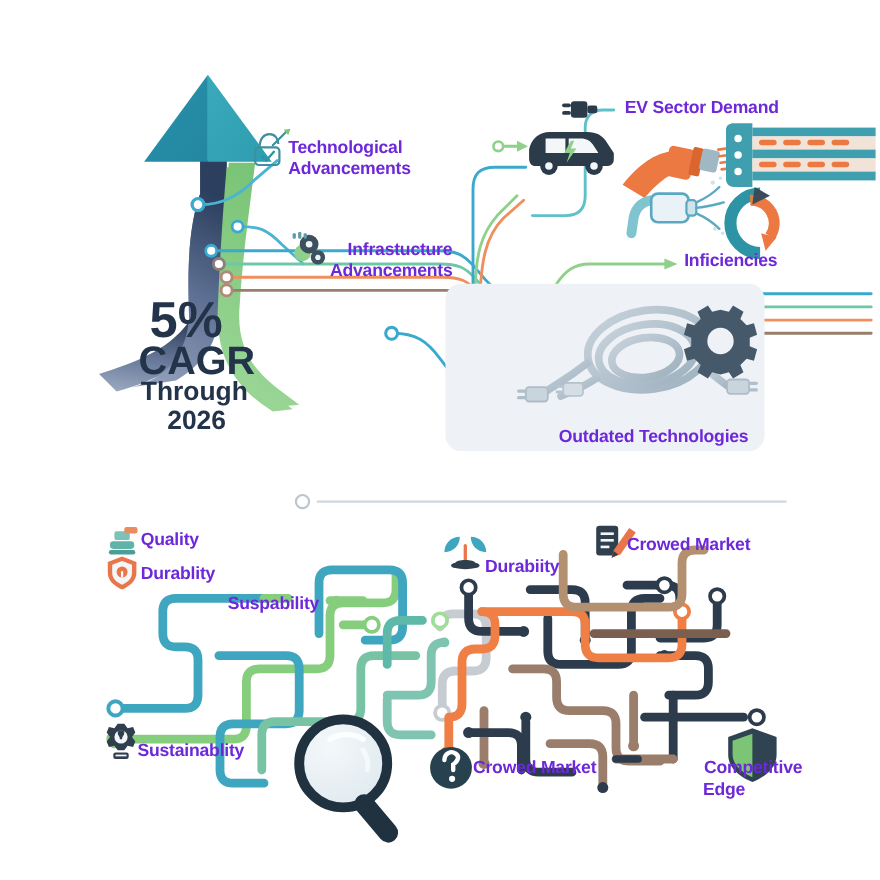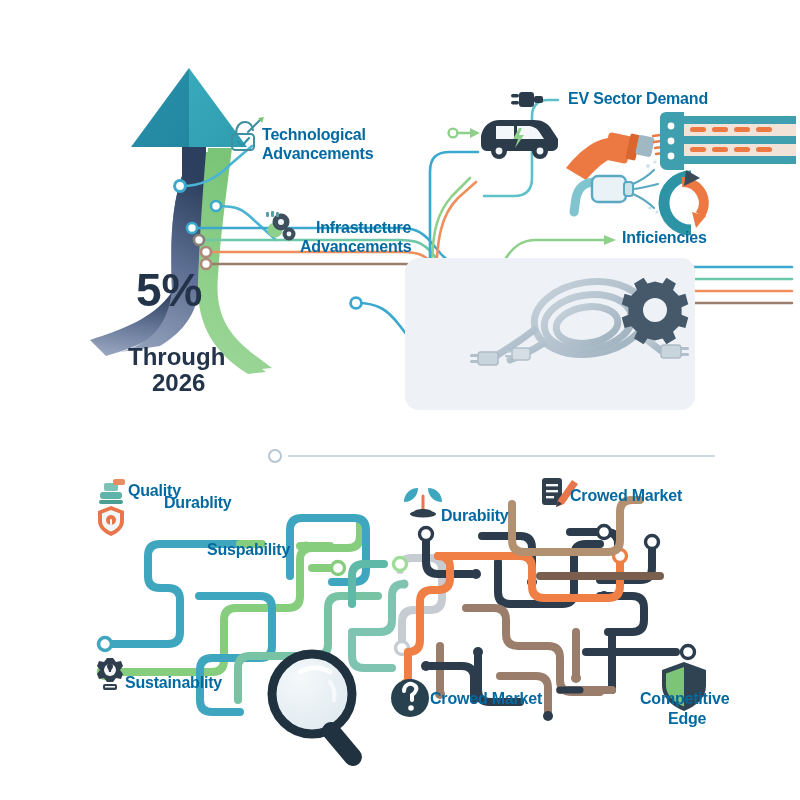--- a/index.html
+++ b/index.html
@@ -1,20 +1,20 @@
 <!DOCTYPE html>
 <html><head>
 <meta charset="utf-8">
 <style>
   html,body{margin:0;padding:0;background:#fff;}
   body{width:800px;height:800px;overflow:hidden;
        font-family:"Liberation Sans", sans-serif;}
   #stage{position:relative;width:800px;height:800px;background:#ffffff;}
   svg#art{position:absolute;left:0;top:0;width:800px;height:800px;}
-  .lbl{position:absolute;color:#0369a1;font-weight:700;line-height:1.12;
+  .lbl{position:absolute;color:#6d28d9;font-weight:700;line-height:1.12;
        letter-spacing:-0.2px;white-space:pre;}
   .lbl.md{font-size:16px;}
   .big-num{position:absolute;color:#22334a;font-weight:800;line-height:0.98;}
   .sec-title{position:absolute;color:#2b3c52;font-weight:800;font-size:24px;
              letter-spacing:-0.3px;}
 </style>
 </head>
 <body>
 
 <div id="stage">
@@ -447,38 +447,40 @@
     <circle cx="411" cy="708" r="2.8" fill="#ffffff"></circle>
   </g>
   <g>
     <path d="M684 662 L706 670 L706 686 C 706 698 696 706 684 711 C 672 706 662 698 662 686 L662 670 Z" fill="#2f4352"></path>
     <path d="M684 667 L702 673.5 L702 686 C 702 695 694 702 684 706.5 Z" fill="#2f4352"></path>
     <path d="M684 667 L666 673.5 L666 686 C 666 695 674 702 684 706.5 Z" fill="#7cc576"></path>
   </g>
 </svg>
 
 <div class="big-num" style="left:136px;top:268px;font-size:46px;">5%</div>
+<div class="big-num" style="left:126px;top:310px;font-size:36px;">CAGR</div>
 <div class="big-num" style="left:128px;top:345px;font-size:24px;font-weight:700;">Through</div>
 <div class="big-num" style="left:152px;top:371px;font-size:24px;font-weight:700;text-align:center;">2026</div>
 
 <div class="lbl md" style="left:262px;top:126px;">Technological</div>
 <div class="lbl md" style="left:262px;top:145px;">Advancements</div>
 
 <div class="lbl md" style="left:316px;top:219px;">Infrastucture</div>
 <div class="lbl md" style="left:300px;top:238px;">Advancements</div>
 
 <div class="lbl md" style="left:568px;top:90px;">EV Sector Demand</div>
 <div class="lbl md" style="left:622px;top:229px;">Inficiencies</div>
 
+<div class="lbl md" style="left:508px;top:389px;">Outdated Technologies</div>
 
 
 <div class="lbl md" style="left:128px;top:482px;">Quality</div>
-<div class="lbl md" style="left:128px;top:494px;margin-left:36px;">Durablity</div>
+<div class="lbl md" style="left:128px;top:513px;">Durablity</div>
 <div class="lbl md" style="left:207px;top:541px;">Suspability</div>
 <div class="lbl md" style="left:125px;top:674px;">Sustainablity</div>
 
 <div class="lbl md" style="left:441px;top:507px;">Durabiity</div>
 <div class="lbl md" style="left:570px;top:487px;">Crowed Market</div>
 <div class="lbl md" style="left:430px;top:690px;">Crowed Market</div>
 <div class="lbl md" style="left:640px;top:690px;">Competitive</div>
-<div class="lbl md" style="left:668px;top:710px;">Edge</div>
+<div class="lbl md" style="left:639px;top:710px;">Edge</div>
 
 </div>
 
 </body></html>

